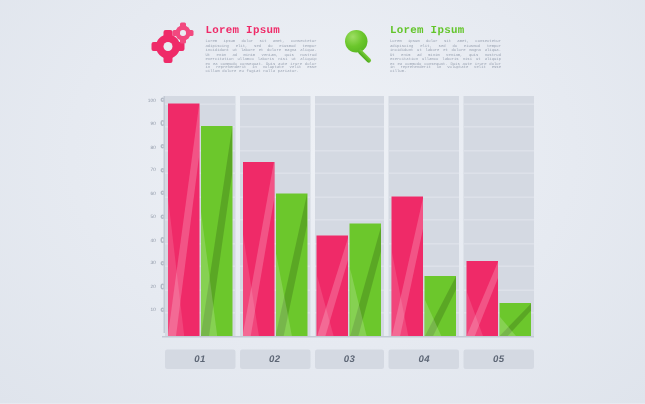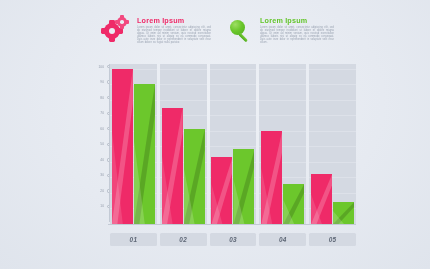--- a/index.html
+++ b/index.html
@@ -11,21 +11,21 @@
   }
   
   .bg-glow{
     position:absolute;inset:0;
     background:radial-gradient(ellipse at 50% 38%, #eef1f6 0%, #e6eaf1 55%, #dfe4ec 100%);
     pointer-events:none;
   }
 
   
   .features{position:absolute;left:104px;top:14px;width:230px;display:flex;gap:16px;}
-  .feature{display:flex;gap:6px;width:107px;}
+  .feature{display:flex;gap:6px;width:107px;font-family:Liberation Mono, monospace;}
   .feat-icon{width:27px;height:27px;flex:0 0 27px;position:relative;margin-top:3px;}
   .feat-text{flex:1;padding-top:3px;}
   .feat-title{
     font-size:7.2px;font-weight:bold;letter-spacing:.2px;line-height:8px;
     margin-bottom:2px;
   }
   .feature.pink .feat-title{color:#ef2a68;}
   .feature.green .feat-title{color:#63c52a;}
   .feat-body{
     font-size:2.6px;line-height:2.9px;color:#9aa3b2;

